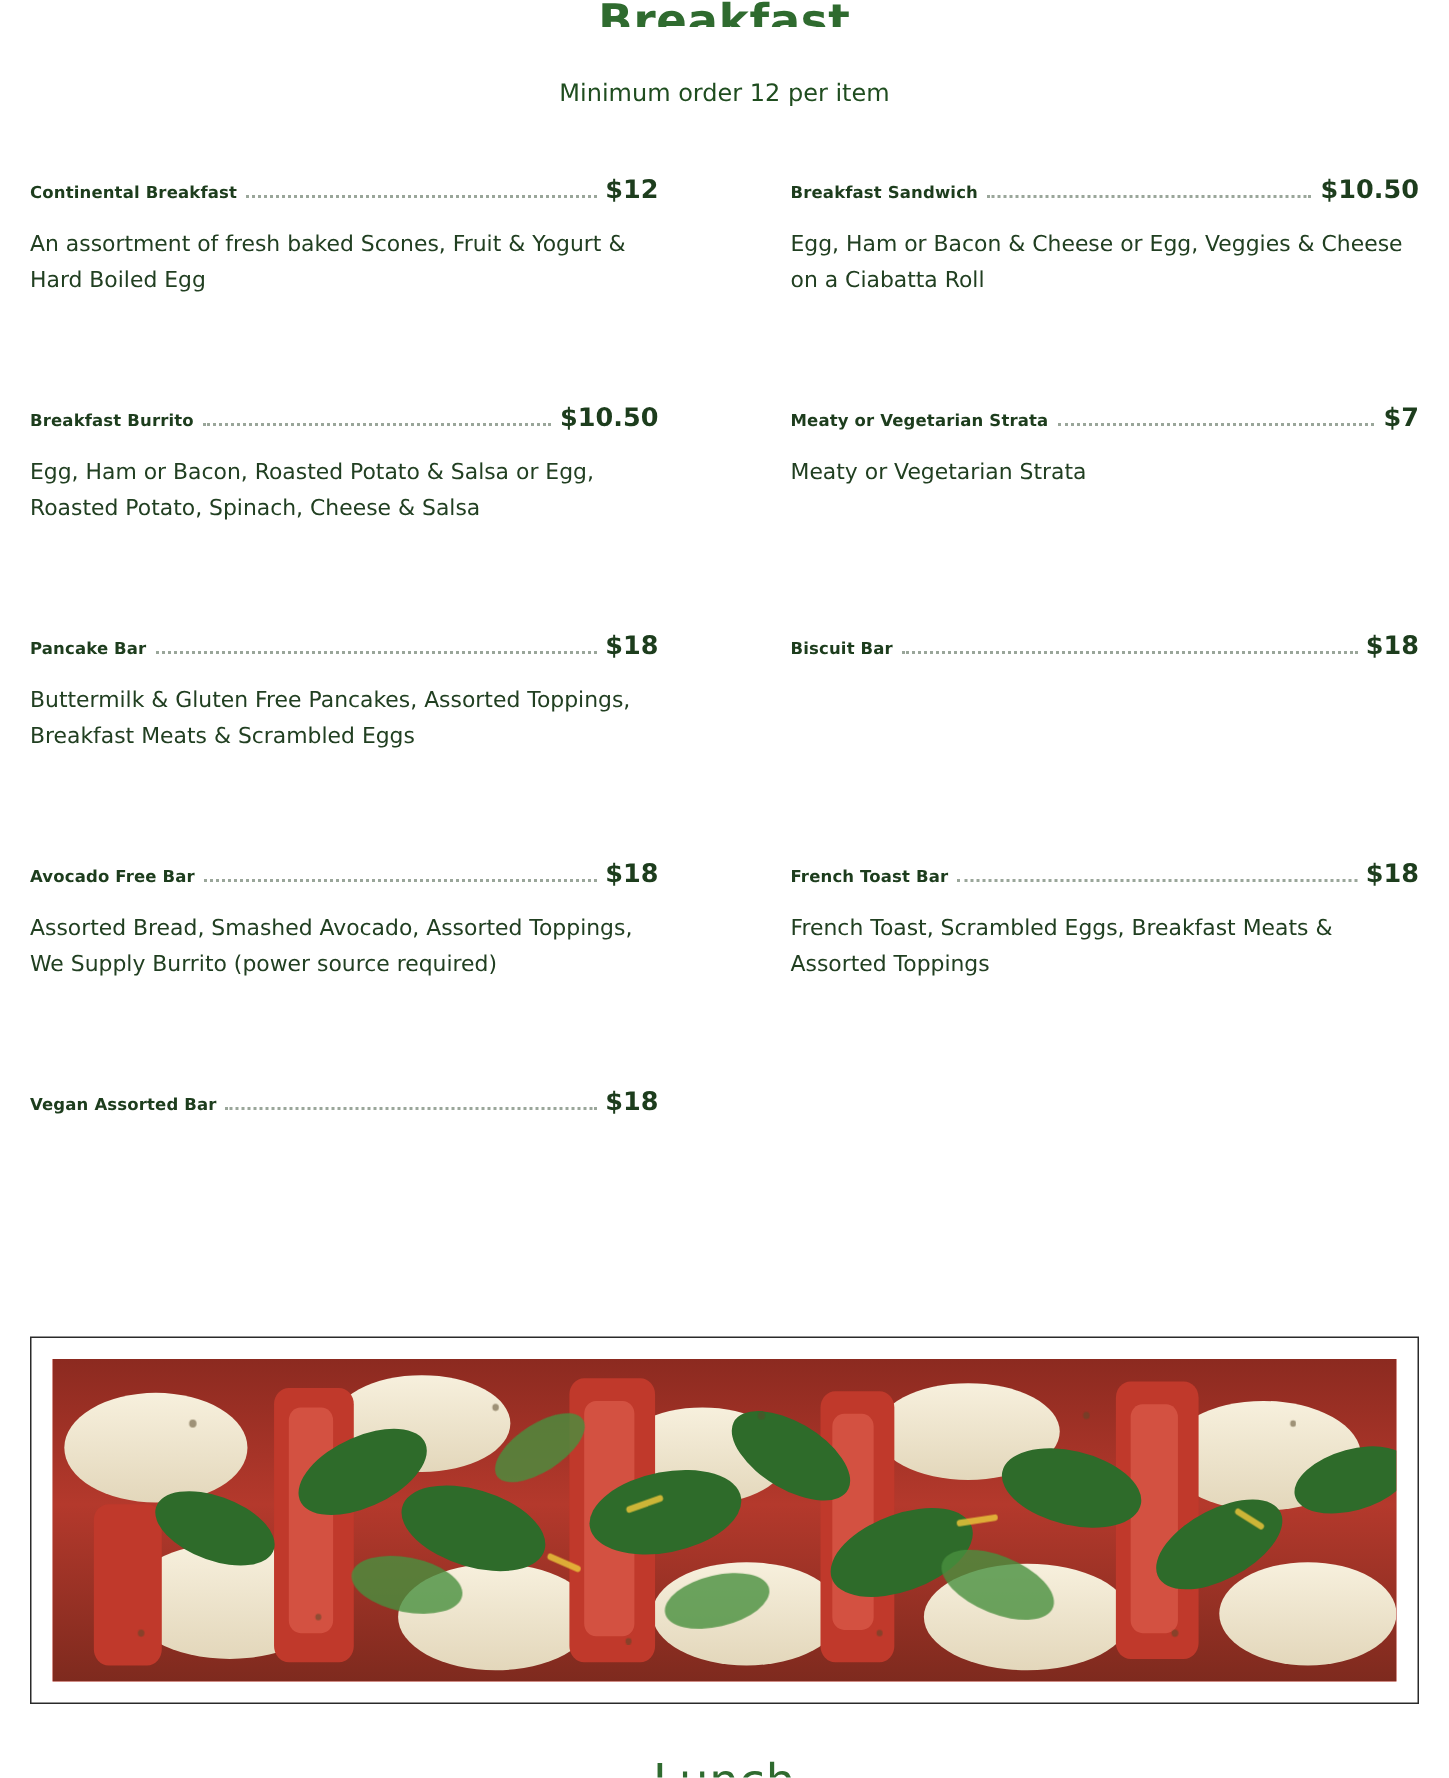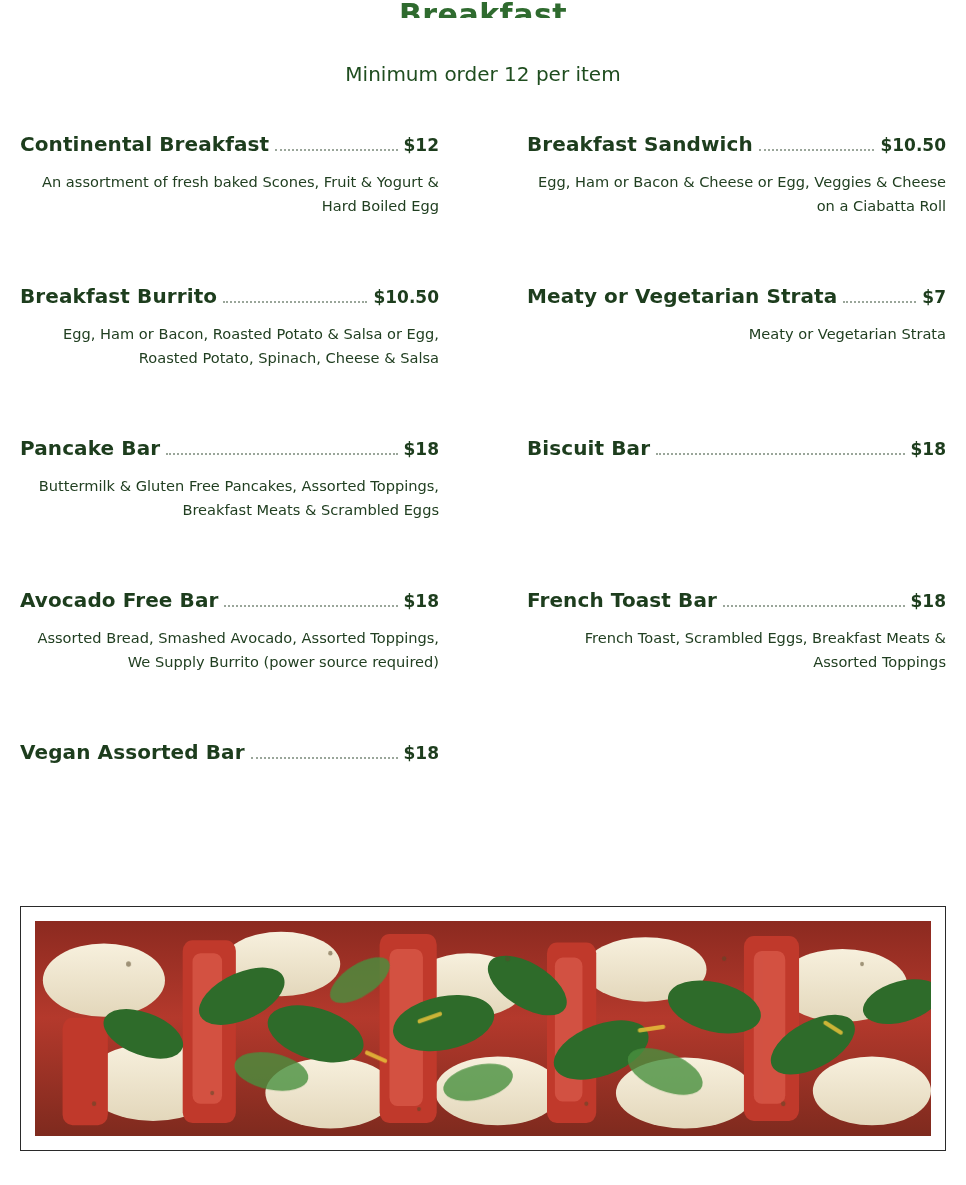--- a/index.html
+++ b/index.html
@@ -30,23 +30,23 @@
     letter-spacing: 0.5px;
     margin: 0;
     padding-top: 0;
     line-height: 1.0;
     height: 18px;
     overflow: hidden;
   }
 
   .subtitle {
     text-align: center;
-    font-size: 20px;
+    font-size: 16px;
     color: #1f4d1f;
-    margin: 18px;
+    margin: 8px;
     padding-top: 26px;
     font-weight: 400;
   }
 
   .menu-grid {
     margin-top: 46px;
     display: grid;
     grid-template-columns: 1fr 1fr;
     column-gap: 88px;
     row-gap: 0;
@@ -58,21 +58,21 @@
   }
   .menu-item.short { height: 152px; }
 
   .item-head {
     display: flex;
     align-items: baseline;
     width: 100%;
   }
 
   .item-name {
-    font-size: 20px;
+    font-size: 11px;
     font-weight: 700;
     color: #1d3d1d;
     white-space: nowrap;
     letter-spacing: 0.1px;
   }
 
   .dots {
     flex: 1 1 auto;
     border-bottom: 2px dotted #9aa69a;
     margin: 0 6px 5px 6px;
@@ -88,21 +88,20 @@
     text-align: right;
   }
 
   .item-desc {
     margin-top: 14px;
     font-size: 14.6px;
     line-height: 1.62;
     color: #213f21;
     font-weight: 400;
     max-width: 430px;
-    text-align: right;
   }
 
   .image-frame {
     margin: 14px 0 0 0;
     border: 1px solid #2a2a2a;
     padding: 14px;
     height: 245px;
     background: #fff;
   }
 

